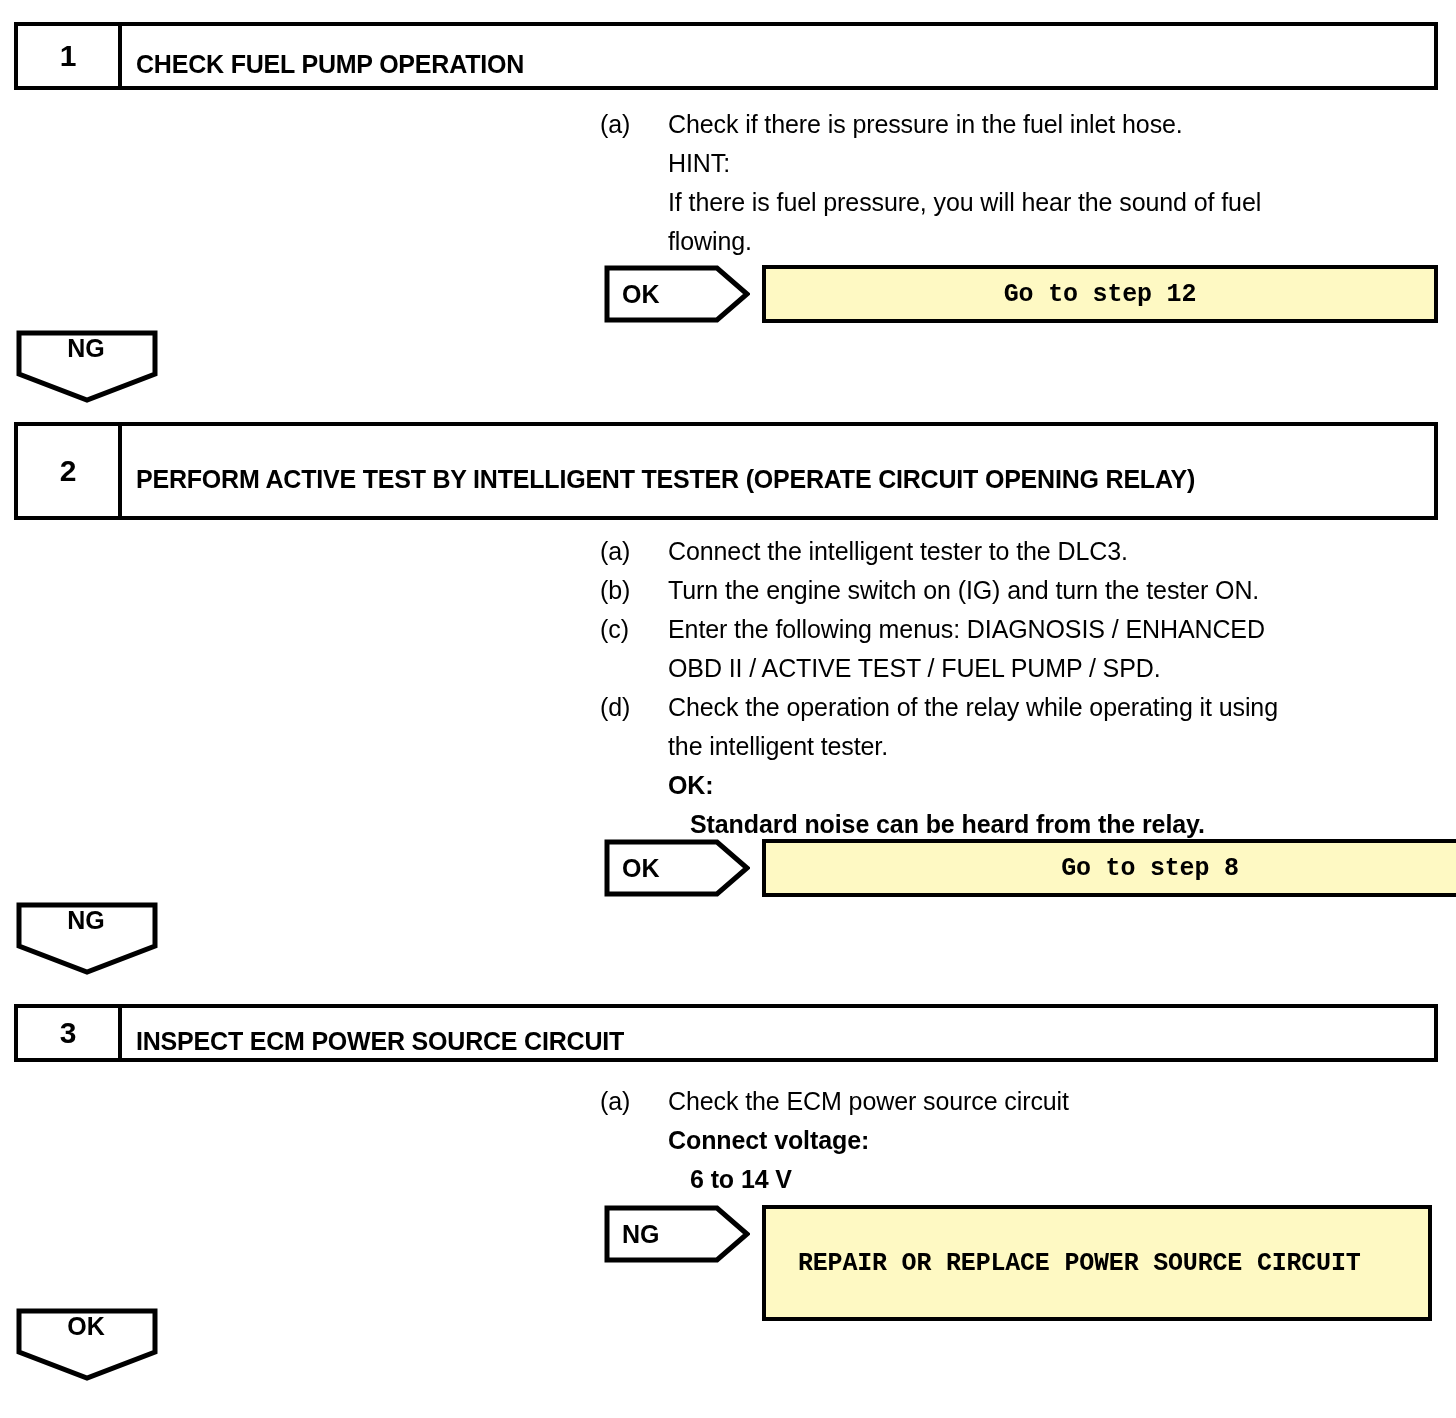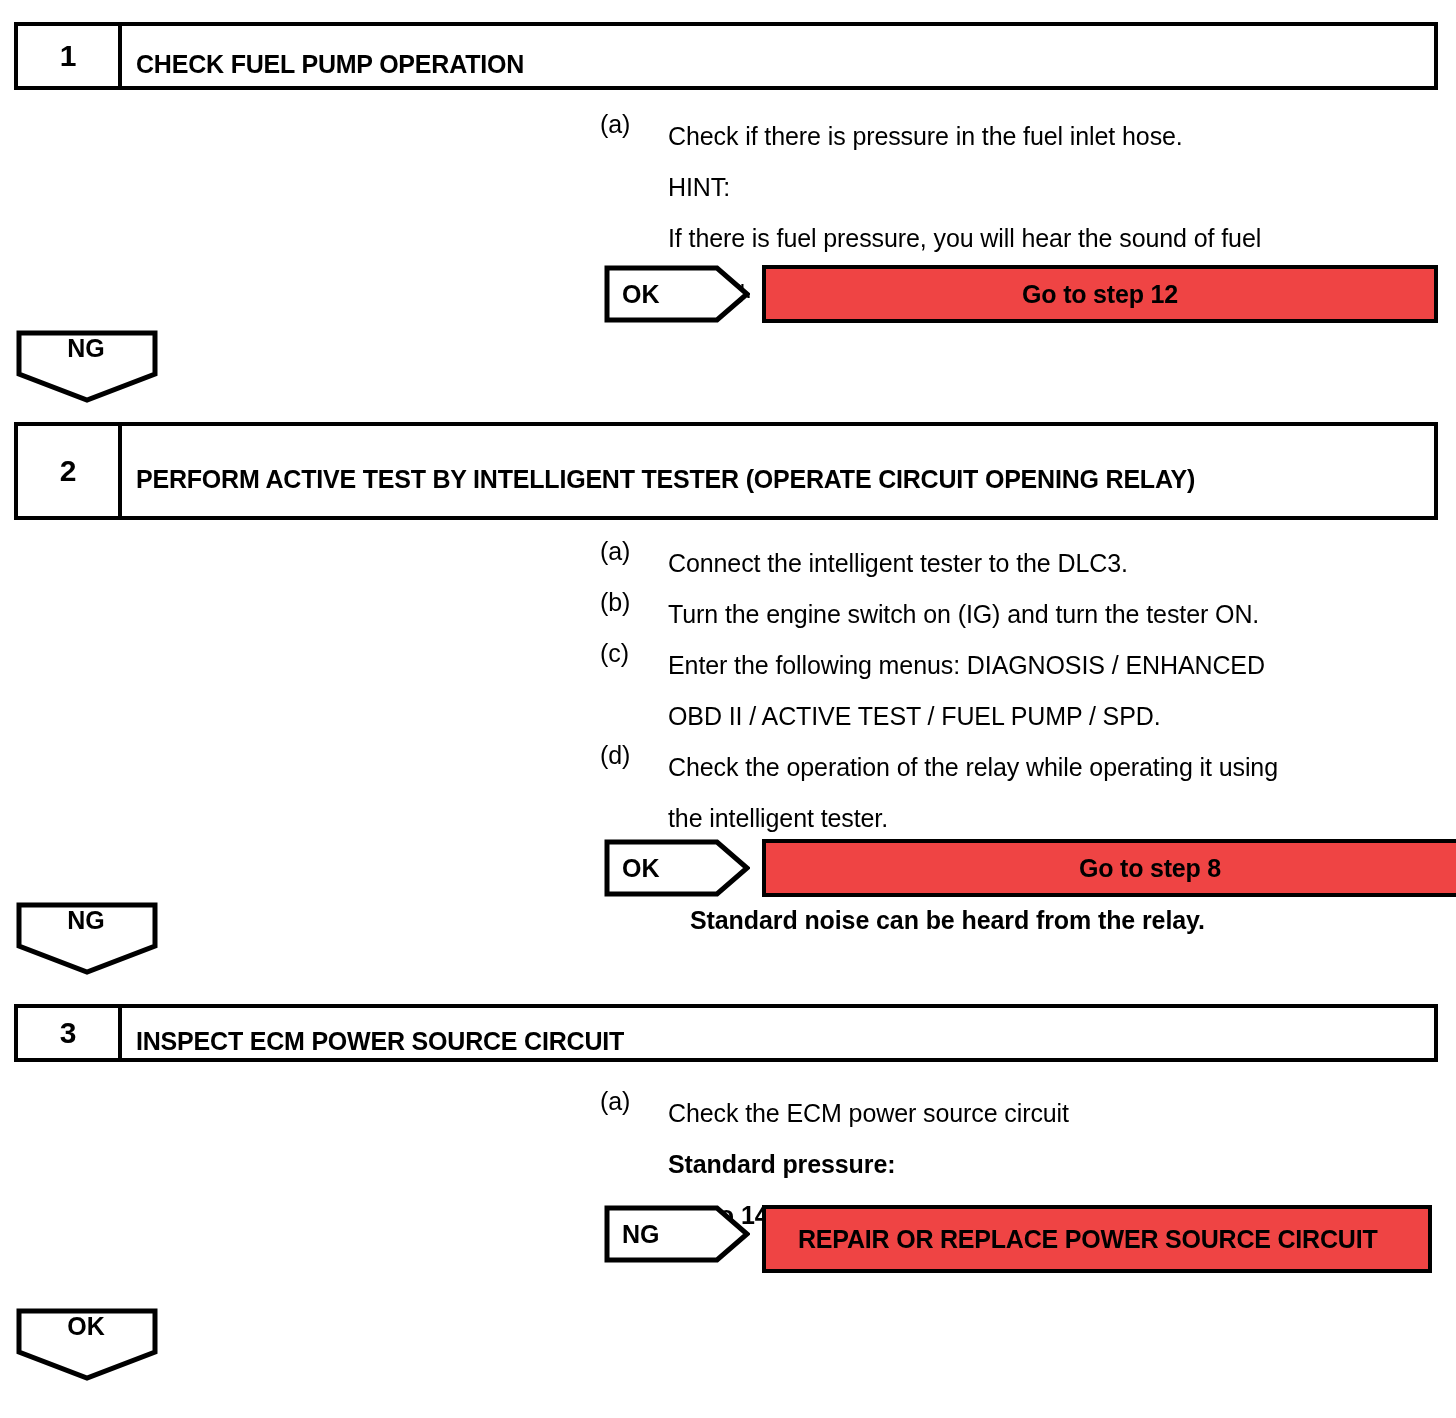--- a/index.html
+++ b/index.html
@@ -73,21 +73,20 @@
   .instr-label {
     width: 68px;
     min-width: 68px;
     white-space: nowrap;
   }
   .instr-text {
     flex: 1;
   }
   .sub-line {
     display: block;
-    margin-top: 12px;
   }
   .sub-line.bold {
     font-weight: bold;
   }
   .sub-line.indent {
     padding-left: 22px;
     font-weight: bold;
   }
 
   
@@ -115,28 +114,29 @@
     top: 0;
     height: 58px;
     display: flex;
     align-items: center;
     font-size: 25px;
     font-weight: bold;
   }
   .result-box {
     border: 4px solid #000;
     box-sizing: border-box;
-    background: #ef4444;
+    background: #fef9c3;
     min-height: 58px;
     display: flex;
     align-items: center;
     font-size: 25px;
     font-weight: bold;
     line-height: 1.32;
     letter-spacing: -0.2px;
+    font-family: Liberation Mono, monospace;
   }
   .result-box.center {
     justify-content: center;
     text-align: center;
   }
   .result-box.left {
     justify-content: flex-start;
     text-align: left;
     padding: 8px 10px 8px 14px;
   }
@@ -259,34 +259,34 @@
   <div class="step-bar" style="top:1004px; height:58px;">
     <div class="step-num">3</div>
     <div class="step-title">INSPECT ECM POWER SOURCE CIRCUIT</div>
   </div>
 
   <div class="body-block" style="top:1082px;">
     <div class="instr-row">
       <span class="instr-label">(a)</span>
       <span class="instr-text">
         <span class="sub-line">Check the ECM power source circuit</span>
-        <span class="sub-line bold">Standard pressure:</span>
+        <span class="sub-line bold">Connect voltage:</span>
         <span class="sub-line indent">6 to 14 V</span>
       </span>
     </div>
   </div>
 
   <div class="result-row" style="top:1205px;">
     <div class="arrow-tag">
       <svg width="146" height="58" viewBox="0 0 146 58">
         <polygon points="3,3 113,3 143,29 113,55 3,55" fill="#ffffff" stroke="#000000" stroke-width="5" stroke-linejoin="miter"></polygon>
       </svg>
       <span class="tag-label">NG</span>
     </div>
-    <div class="result-box left" style="width:670px; height:68px; margin-left:12px;padding-left:32px;">REPAIR OR REPLACE POWER SOURCE CIRCUIT</div>
+    <div class="result-box left" style="width:670px; height:116px; margin-left:12px;padding-left:32px;">REPAIR OR REPLACE POWER SOURCE CIRCUIT</div>
   </div>
 
   <div class="flow-marker" style="top:1308px;">
     <svg width="150" height="76" viewBox="0 0 150 76">
       <polygon points="3,3 139,3 139,44 71,70 3,44" fill="#ffffff" stroke="#000000" stroke-width="5" stroke-linejoin="miter"></polygon>
     </svg>
     <span class="marker-label">OK</span>
   </div>
 
 </div>

